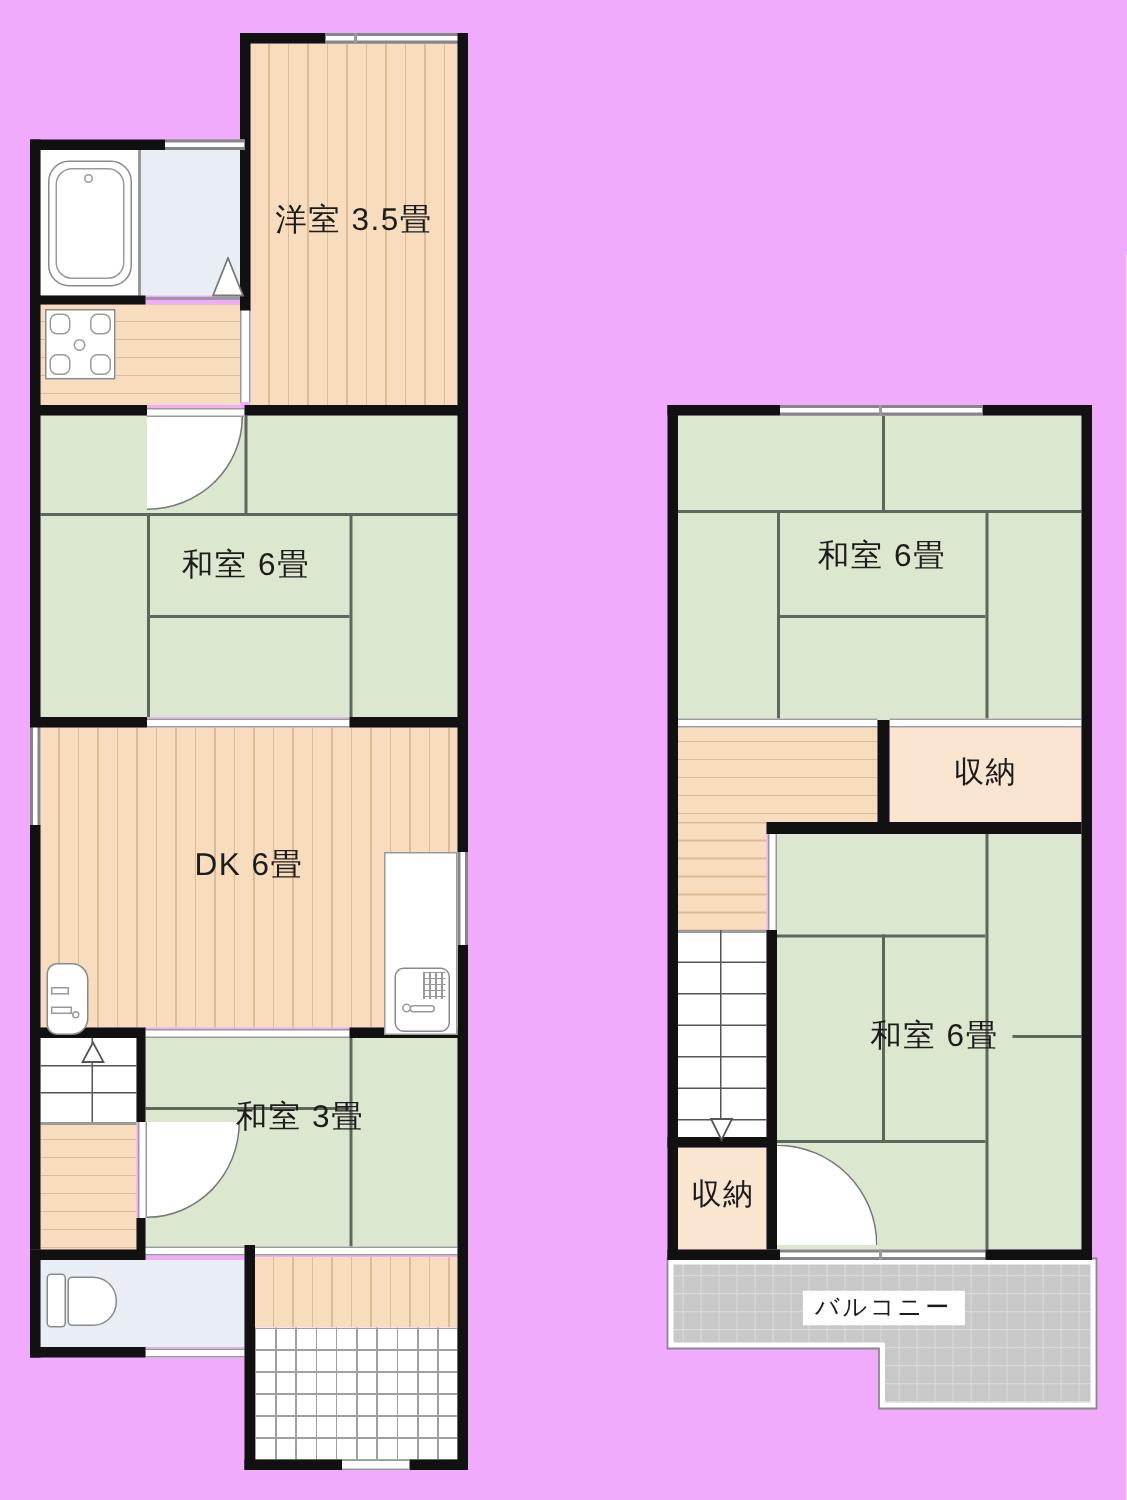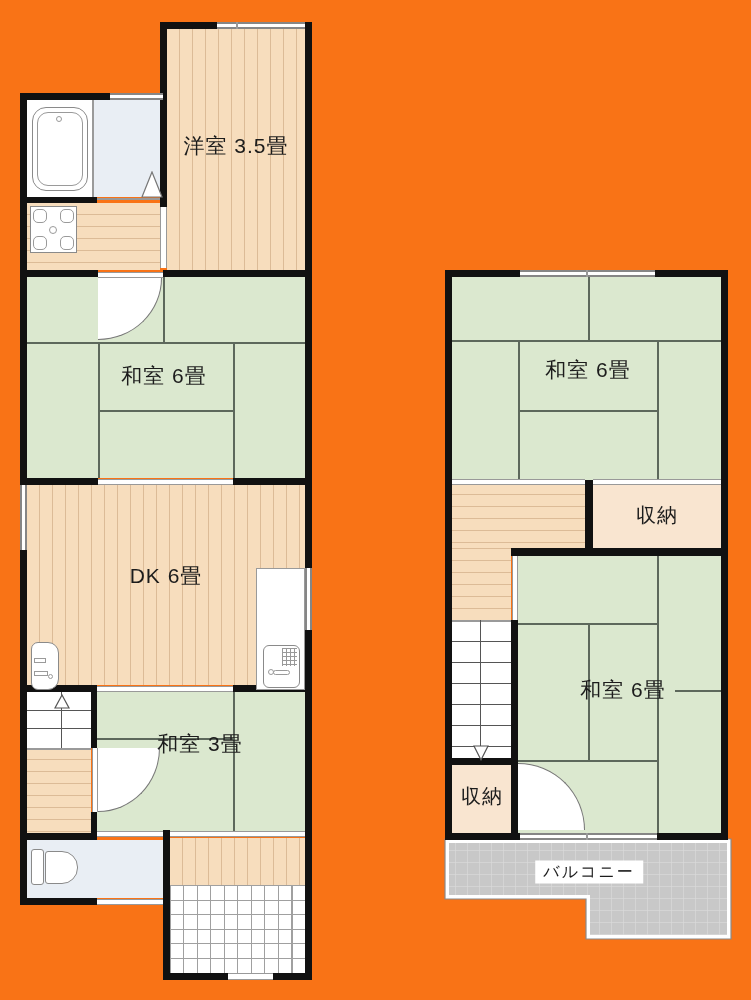--- a/index.html
+++ b/index.html
@@ -1,16 +1,16 @@
 <!DOCTYPE html>
 <html><head>
 <meta charset="utf-8">
 <style>
   html,body{margin:0;padding:0;background:#ffffff;}
-  #plan{position:relative;width:751px;height:1000px;background:#f97316;overflow:hidden;
+  #plan{position:relative;width:751px;height:1000px;background:#f0abfc;overflow:hidden;
         font-family:"Liberation Sans","DejaVu Sans",sans-serif;}
   .abs{position:absolute;}
   .wall{position:absolute;background:#111111;}
   .thin{position:absolute;background:#9a9a9a;}
   .tat{position:absolute;background:#5d685c;}
   .slide-h{position:absolute;background:#ffffff;border-top:1px solid #999;border-bottom:1px solid #999;box-sizing:border-box;}
   .slide-v{position:absolute;background:#ffffff;border-left:1px solid #999;border-right:1px solid #999;box-sizing:border-box;}
   .win-h{position:absolute;background:#ffffff;border-top:2px solid #868686;border-bottom:2px solid #868686;box-sizing:border-box;}
   .win-v{position:absolute;background:#ffffff;border-left:2px solid #868686;border-right:2px solid #868686;box-sizing:border-box;}
   .tatami{position:absolute;background:#dbe8cf;}

